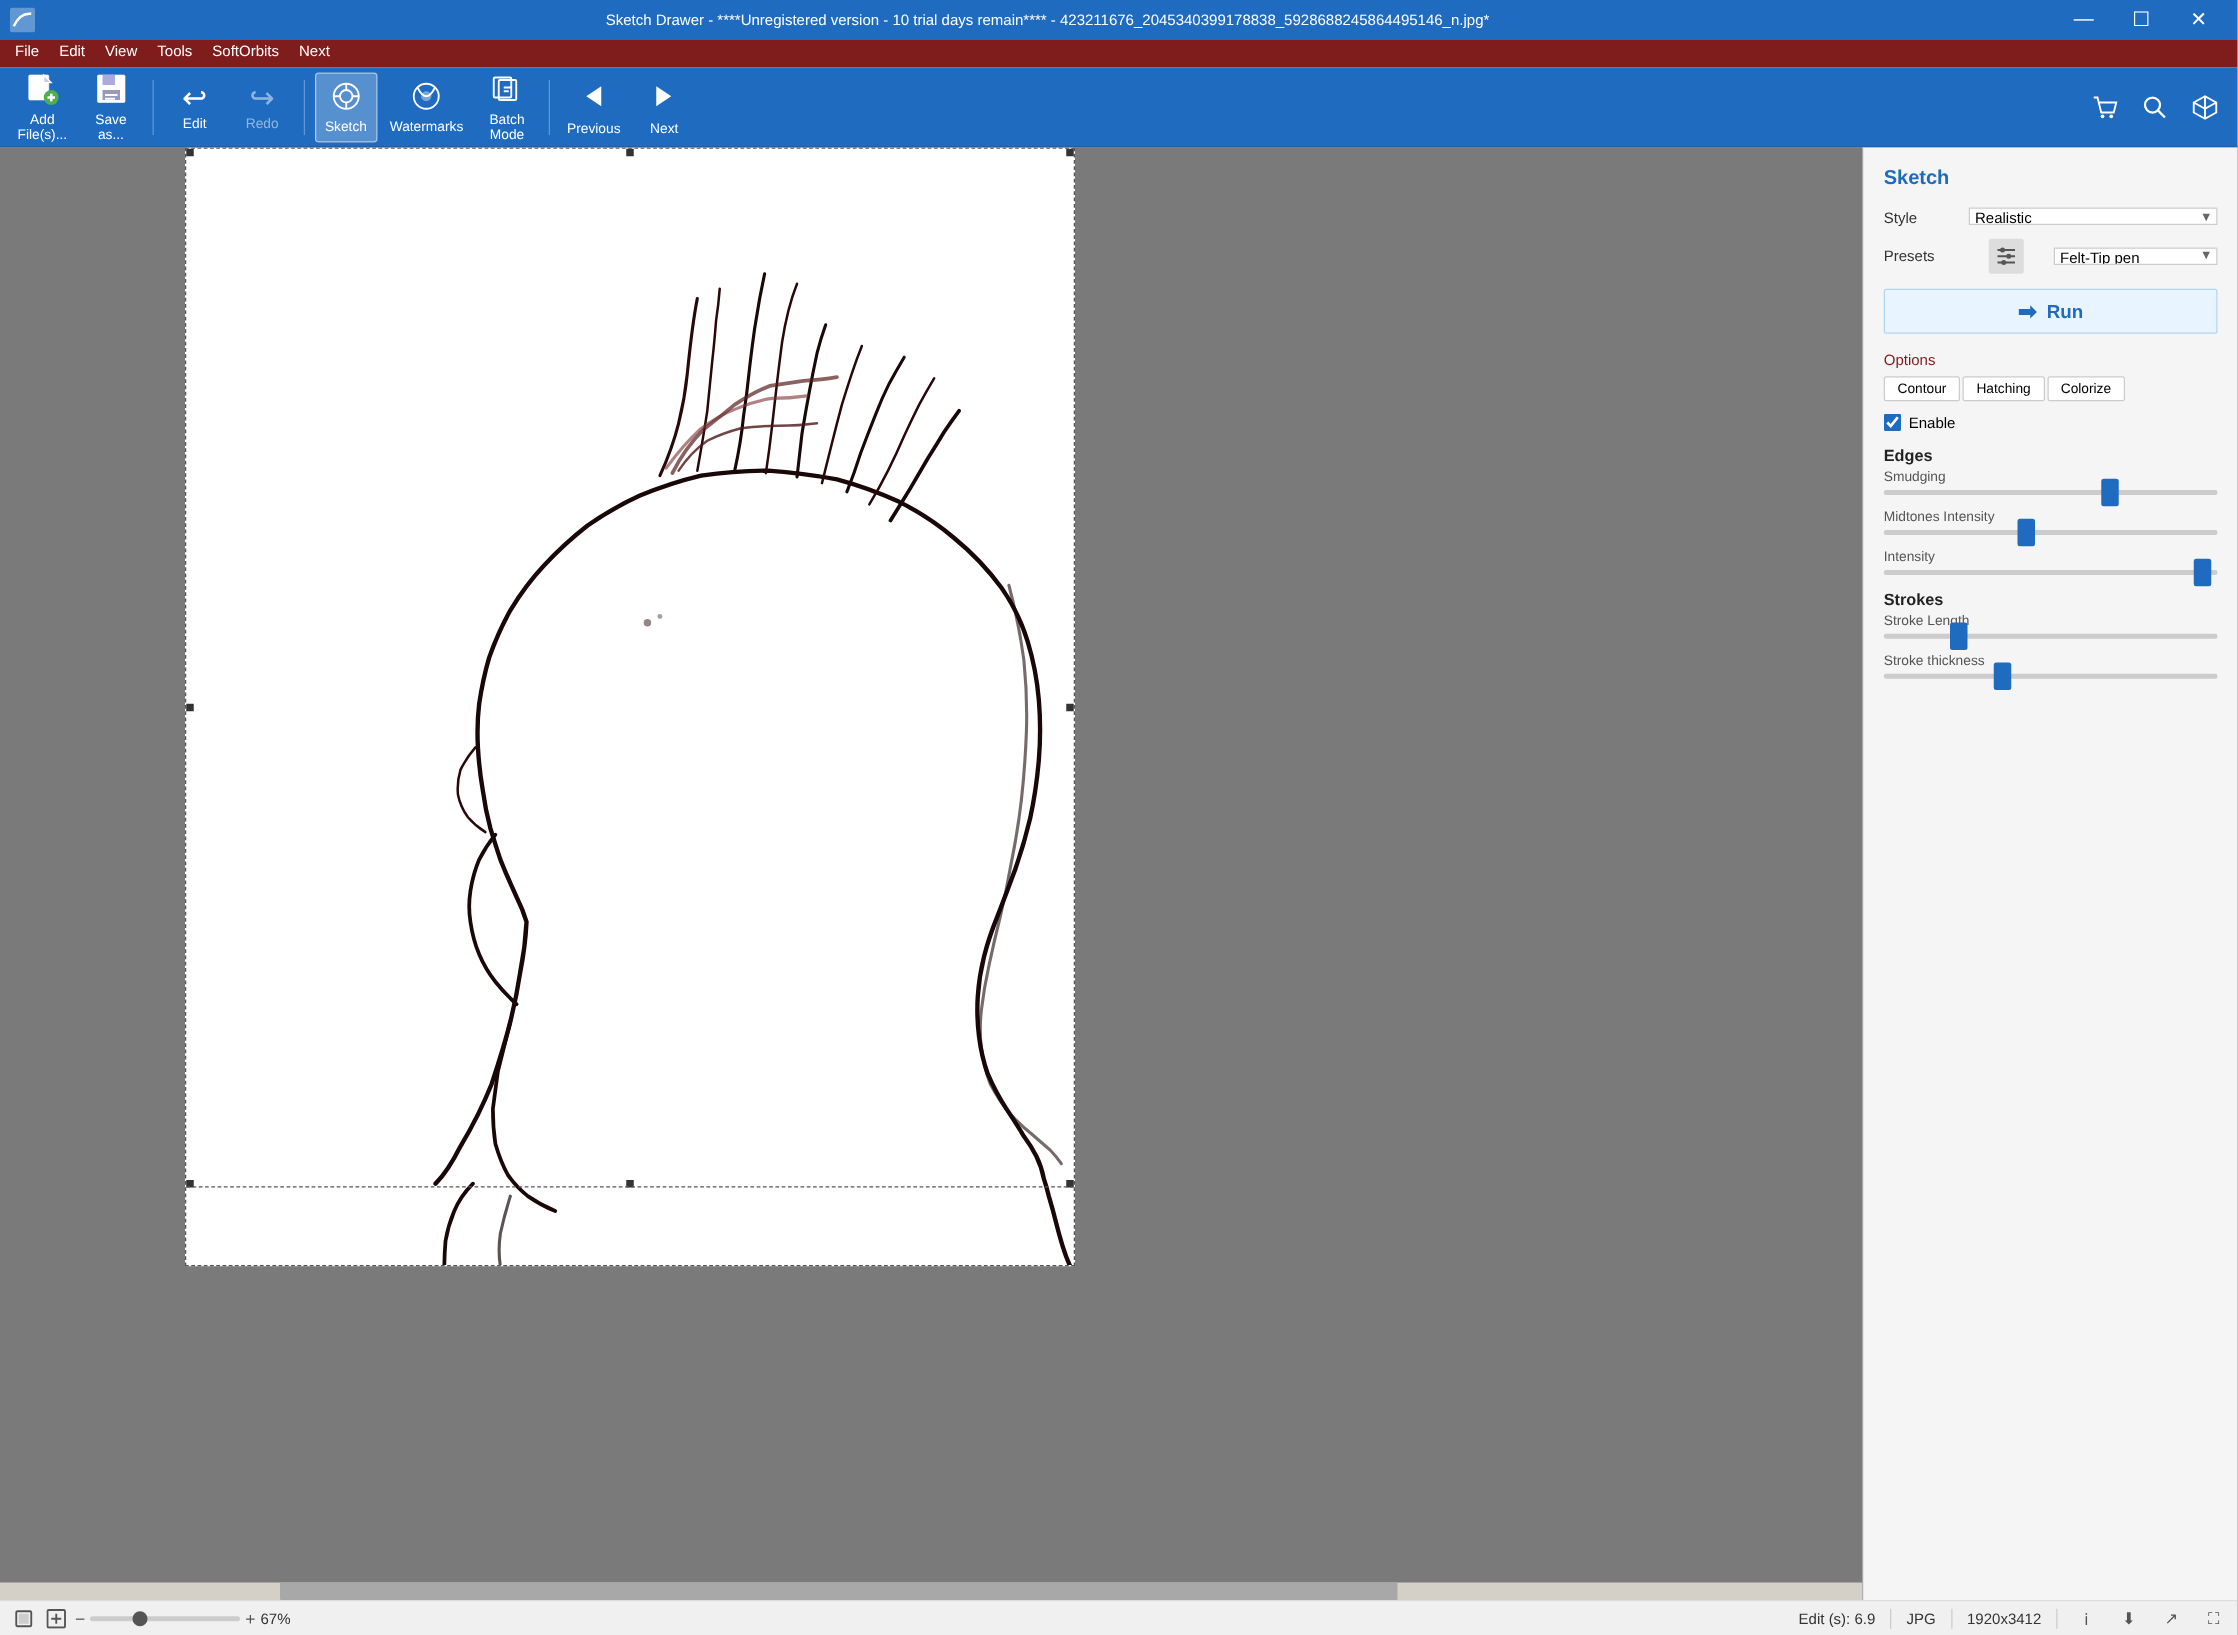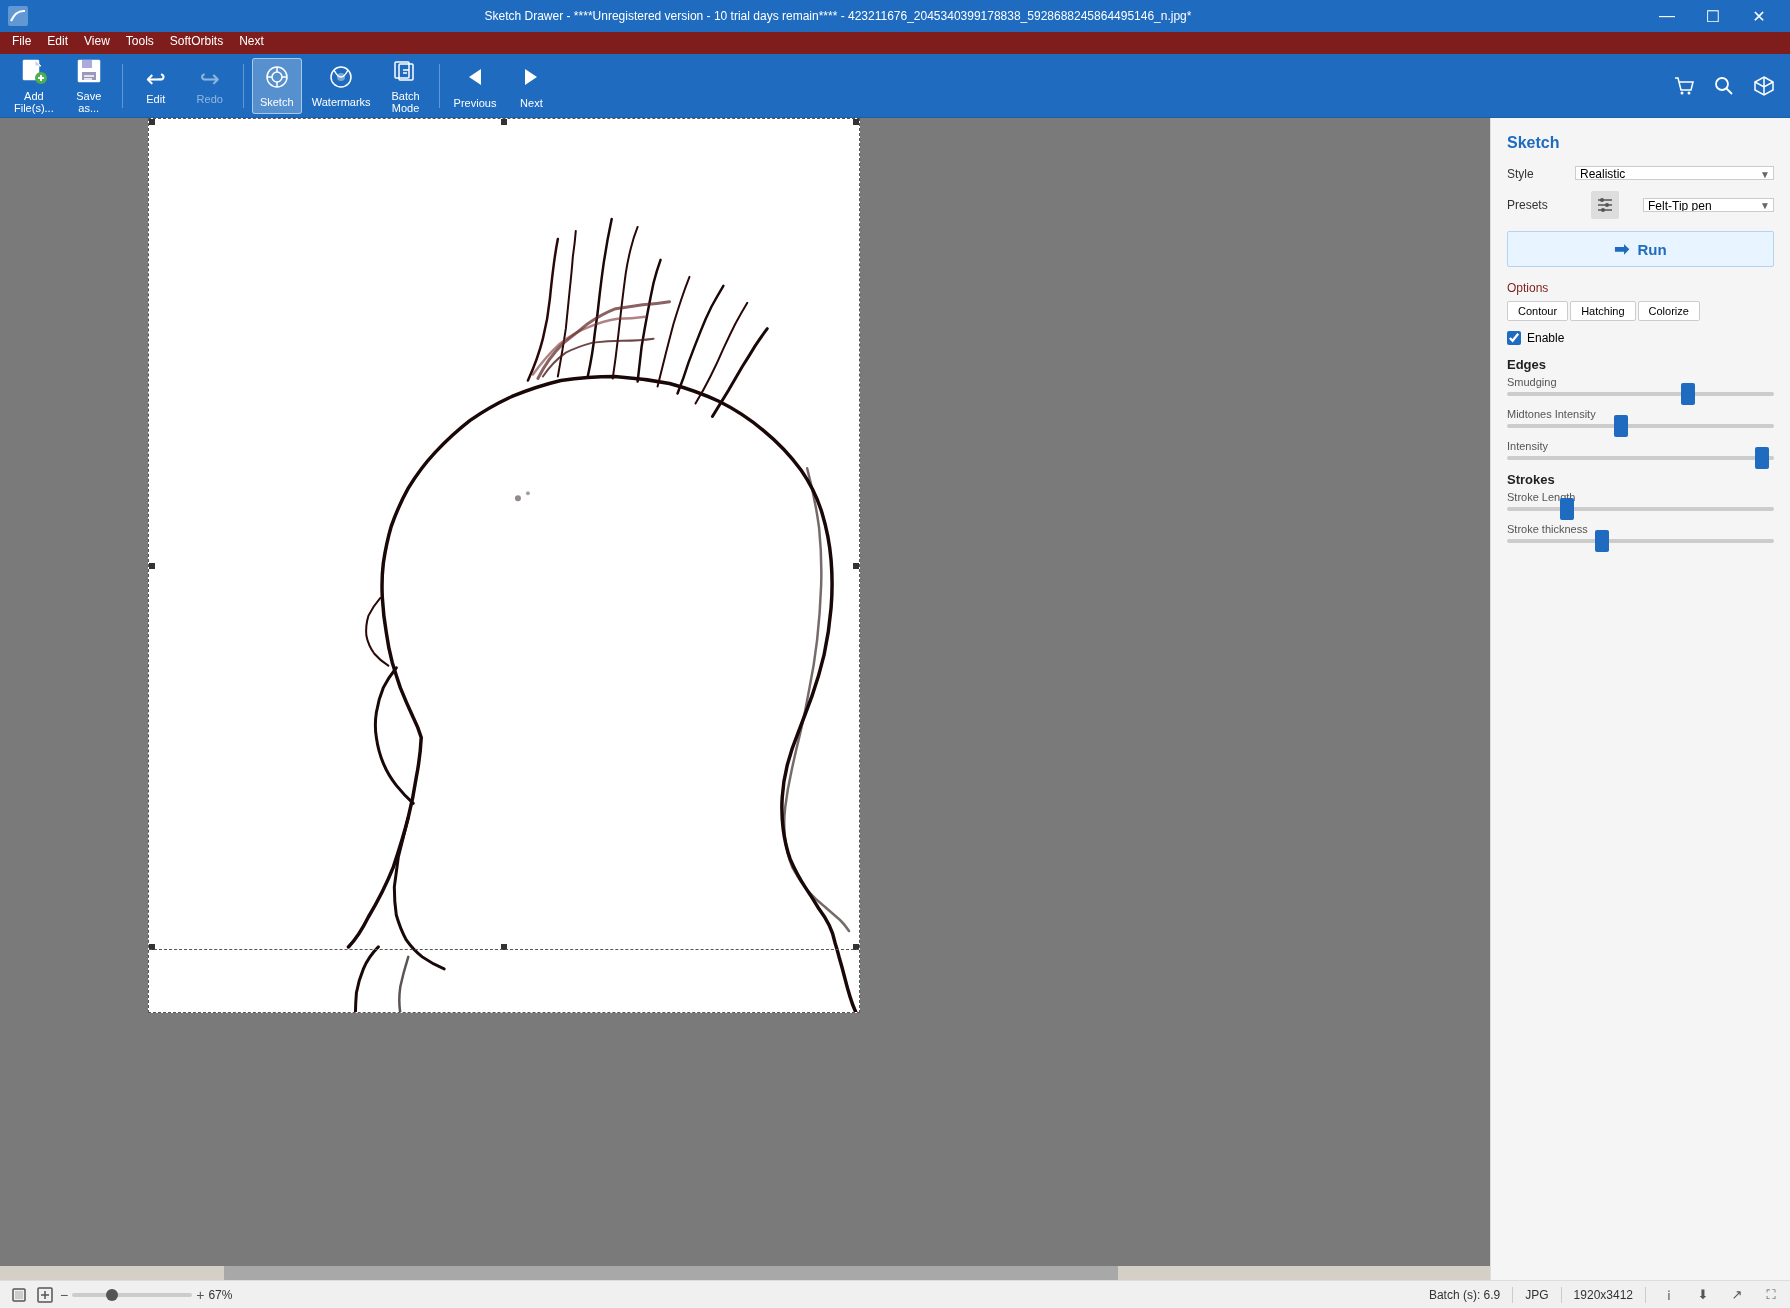--- a/index.html
+++ b/index.html
@@ -661,21 +661,21 @@
       <div class="zoom-bar">
         <div class="zoom-thumb" style="left:28%;"></div>
       </div>
       <span class="zoom-plus">+</span>
     </div>
     <span class="zoom-pct">67%</span>
   </div>
 
   <div class="statusbar-right">
     <span class="status-item">
-      <span>Batch (s):</span> <span>6.9</span>
+      <span>Edit (s):</span> <span>6.9</span>
     </span>
     <div class="status-sep"></div>
     <span class="status-item">JPG</span>
     <div class="status-sep"></div>
     <span class="status-item">1920x3412</span>
     <div class="status-sep"></div>
     <button class="status-icon-btn">ℹ</button>
     <button class="status-icon-btn">⬇</button>
     <button class="status-icon-btn">↗</button>
     <button class="status-icon-btn">⛶</button>

